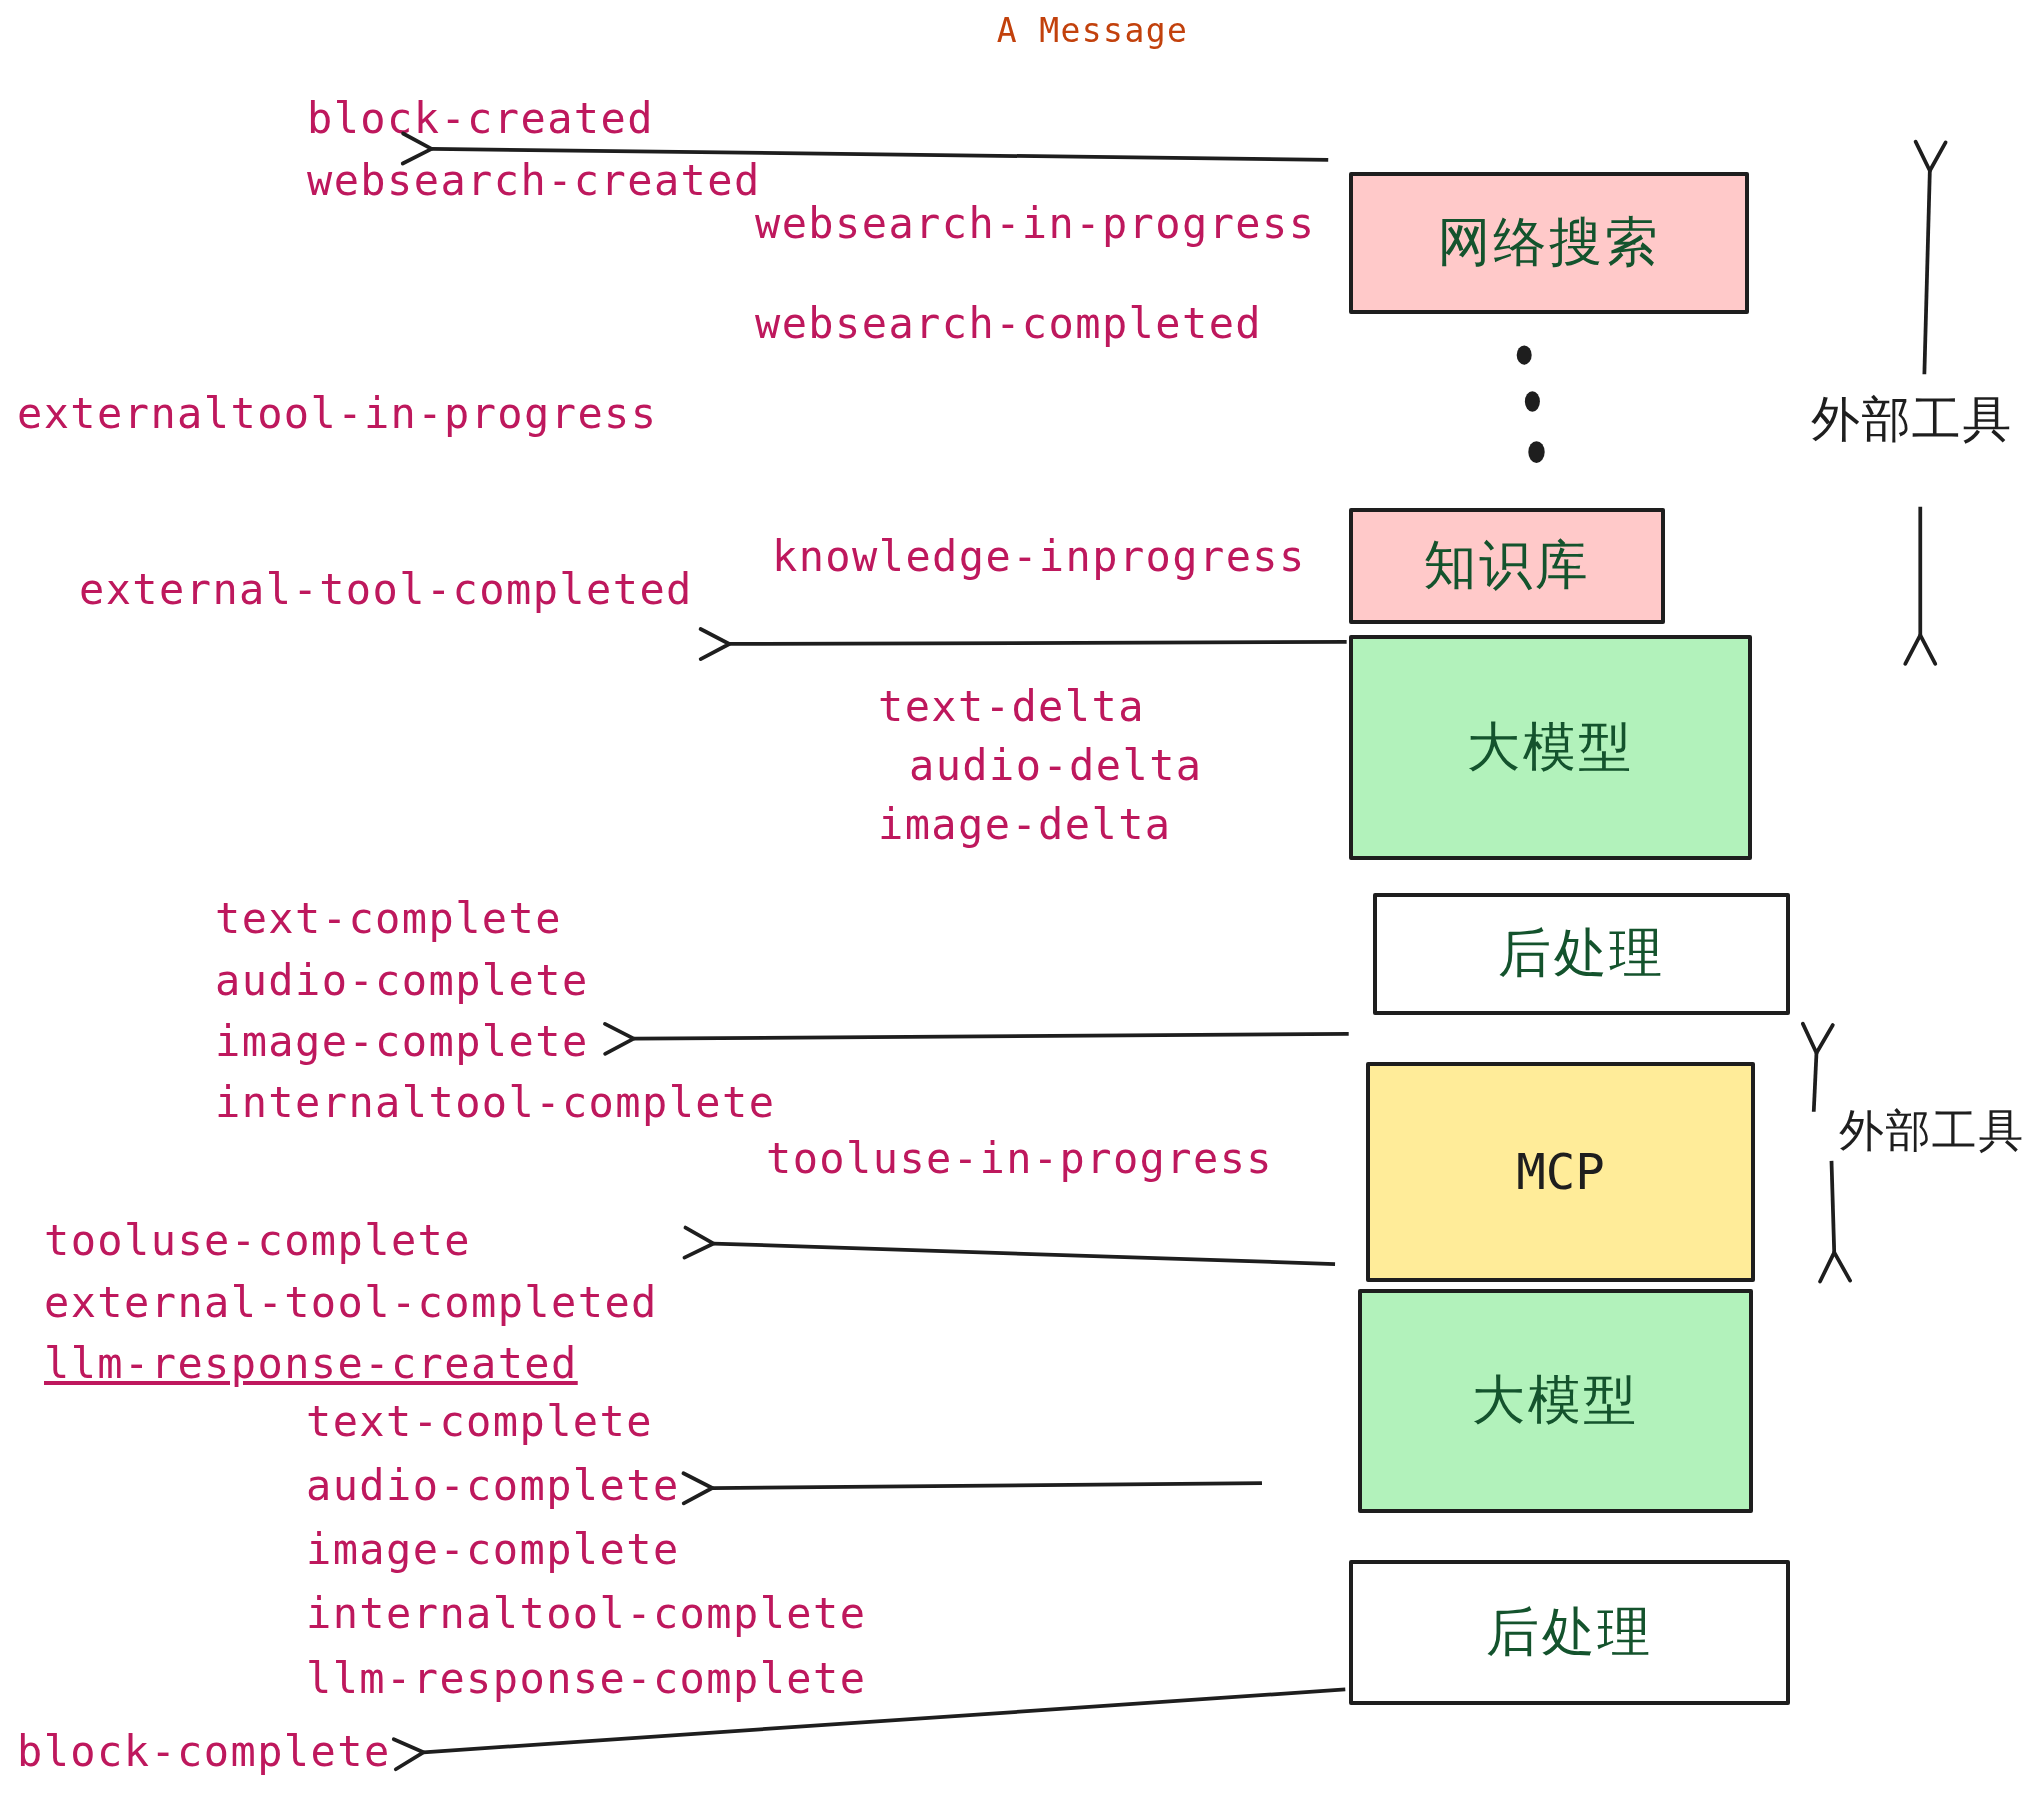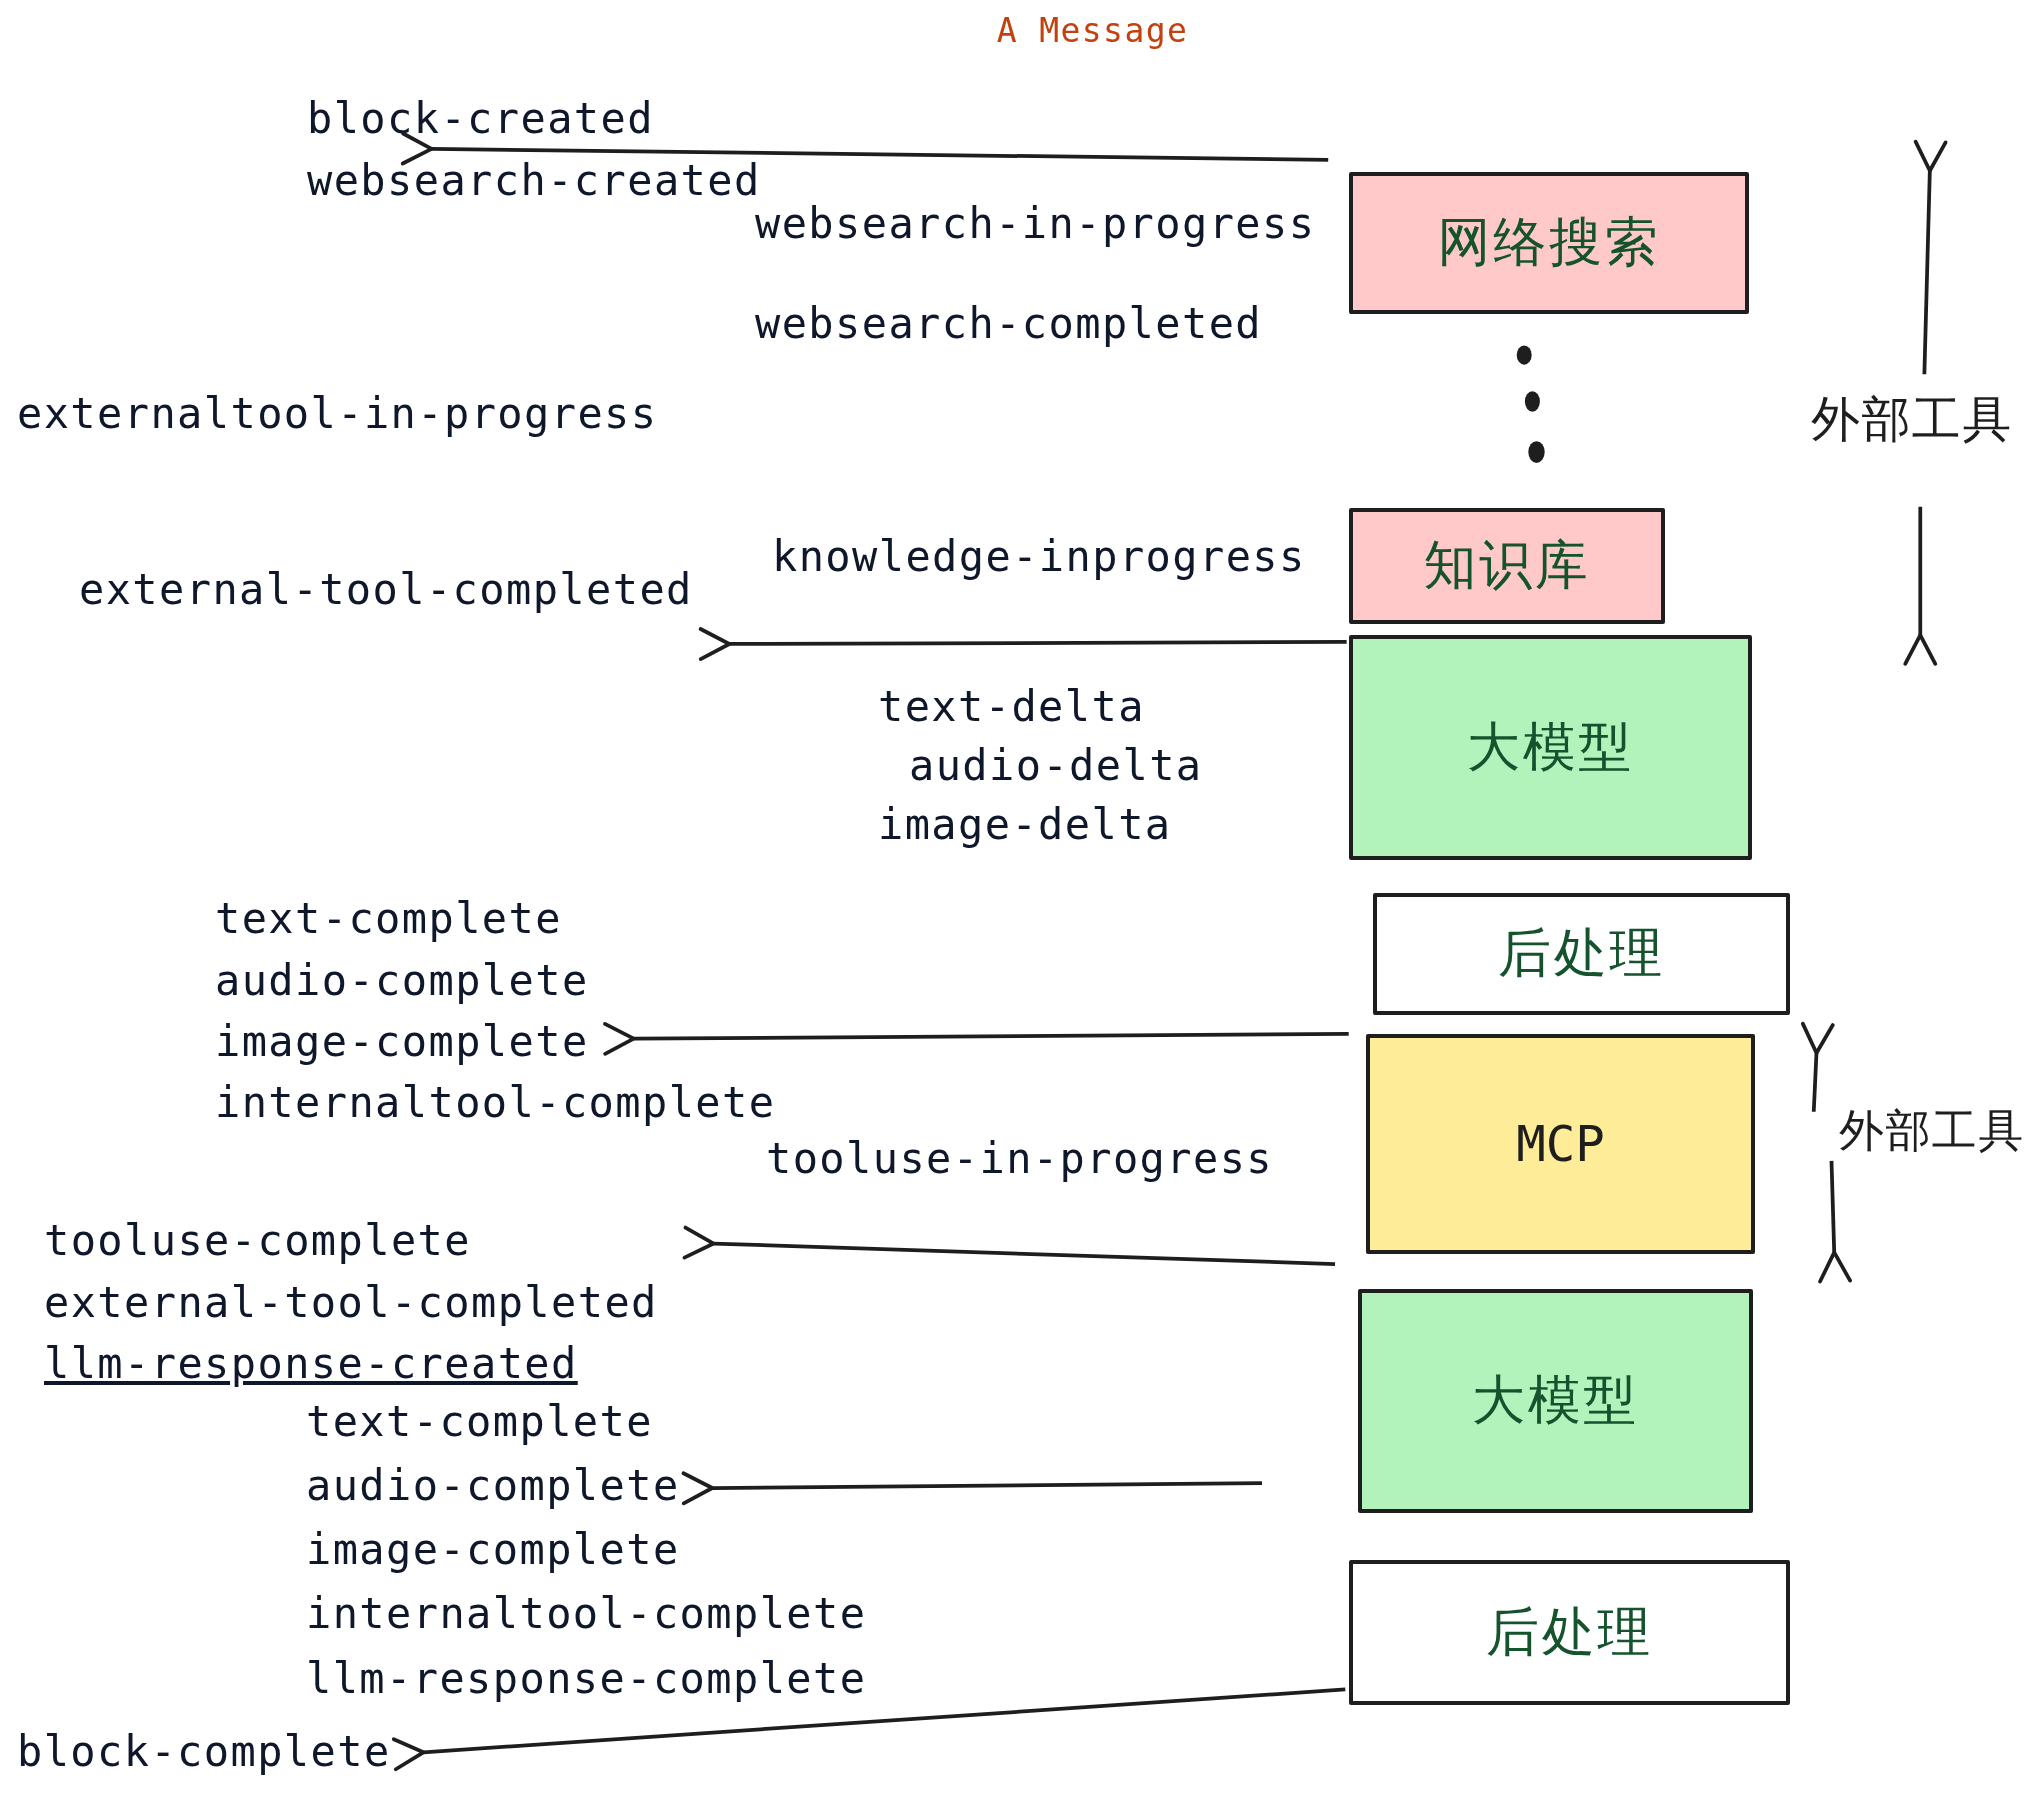--- a/index.html
+++ b/index.html
@@ -14,21 +14,21 @@
     background: #ffffff;
     overflow: hidden;
     font-family: "DejaVu Sans Mono", monospace;
     color: #1e1e1e;
   }
   .ev {
     position: absolute;
     font-family: "DejaVu Sans Mono", monospace;
     font-size: 42px;
     letter-spacing: 1.4px;
-    color: #0f172a;
+    color: #be185d;
     white-space: nowrap;
     line-height: 1.1;
   }
   .title {
     position: absolute;
     left: 949px;
     top: 11px;
     width: 287px;
     text-align: center;
     font-family: "DejaVu Sans Mono", monospace;
@@ -55,21 +55,21 @@
     white-space: nowrap;
   }
   .box .mono-label {
     font-family: "DejaVu Sans Mono", monospace;
     font-size: 49px;
     color: #1e1e1e;
     white-space: nowrap;
   }
   .box.pink   { background: #ffc9c9; }
   .box.green  { background: #b2f2bb; }
-  .box.yellow { background: #ffec99; }
+  .box.yellow { background: #ffec99; margin-top: 28px; }
   .box.white  { background: #ffffff; }
   .side-label {
     position: absolute;
     font-family: "Liberation Sans", sans-serif;
     color: #1e1e1e;
     white-space: nowrap;
   }
   #ext-tools-top { left: 1811px; top: 387px;  font-size: 49px; letter-spacing: 1.4px; }
   #ext-tools-mcp { left: 1839px; top: 1101px; font-size: 45px; letter-spacing: 1.4px; }
   svg#arrows-layer {

